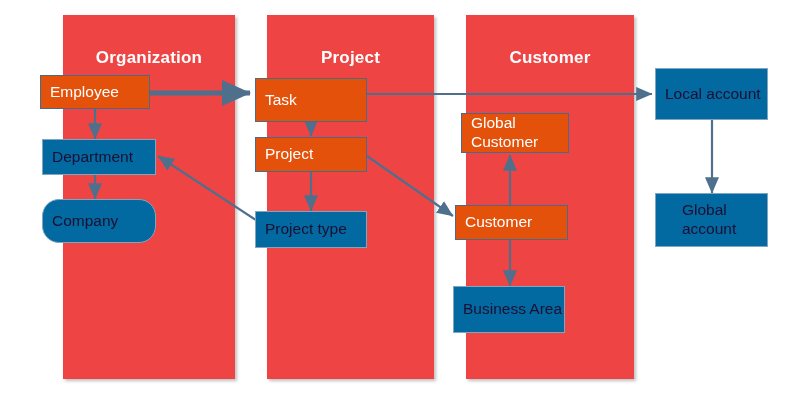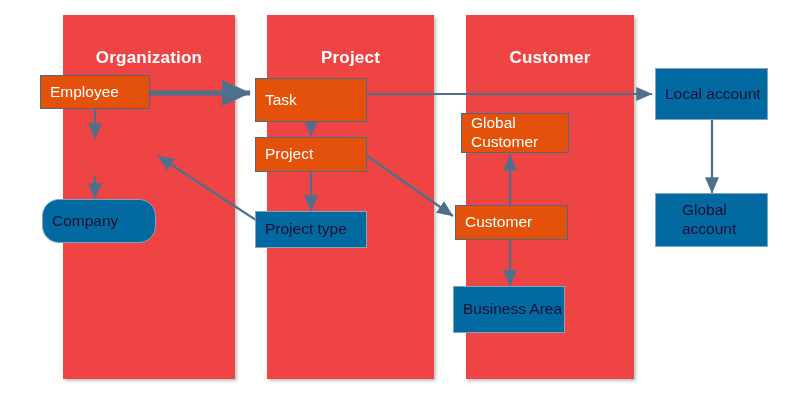--- a/index.html
+++ b/index.html
@@ -109,20 +109,21 @@
 
     <line x1="510" y1="205" x2="510" y2="155" stroke="#4F708D" stroke-width="2.2" marker-end="url(#arr)"></line>
 
     <line x1="510" y1="240" x2="510" y2="286" stroke="#4F708D" stroke-width="2.2" marker-end="url(#arr)"></line>
 
     <line x1="712" y1="120" x2="712" y2="193" stroke="#4F708D" stroke-width="2.2" marker-end="url(#arr)"></line>
   </svg>
 
   <div class="node orange" style="left:40px; top:75px; width:110px; height:34px;">Employee</div>
 
+  <div class="node white" style="left:42px; top:139px; width:114px; height:36px;">Department</div>
 
   <div class="node white" style="left:42px; top:199px; width:114px; height:44px;border-radius:17px;">Company</div>
 
   <div class="node orange" style="left:255px; top:78px; width:112px; height:44px;">Task</div>
 
   <div class="node orange" style="left:255px; top:137px; width:112px; height:35px;">Project</div>
 
   <div class="node orange" style="left:461px; top:113px; width:108px; height:40px;">Global Customer</div>
 
   <div class="node white" style="left:255px; top:211px; width:112px; height:37px;">Project type</div>

